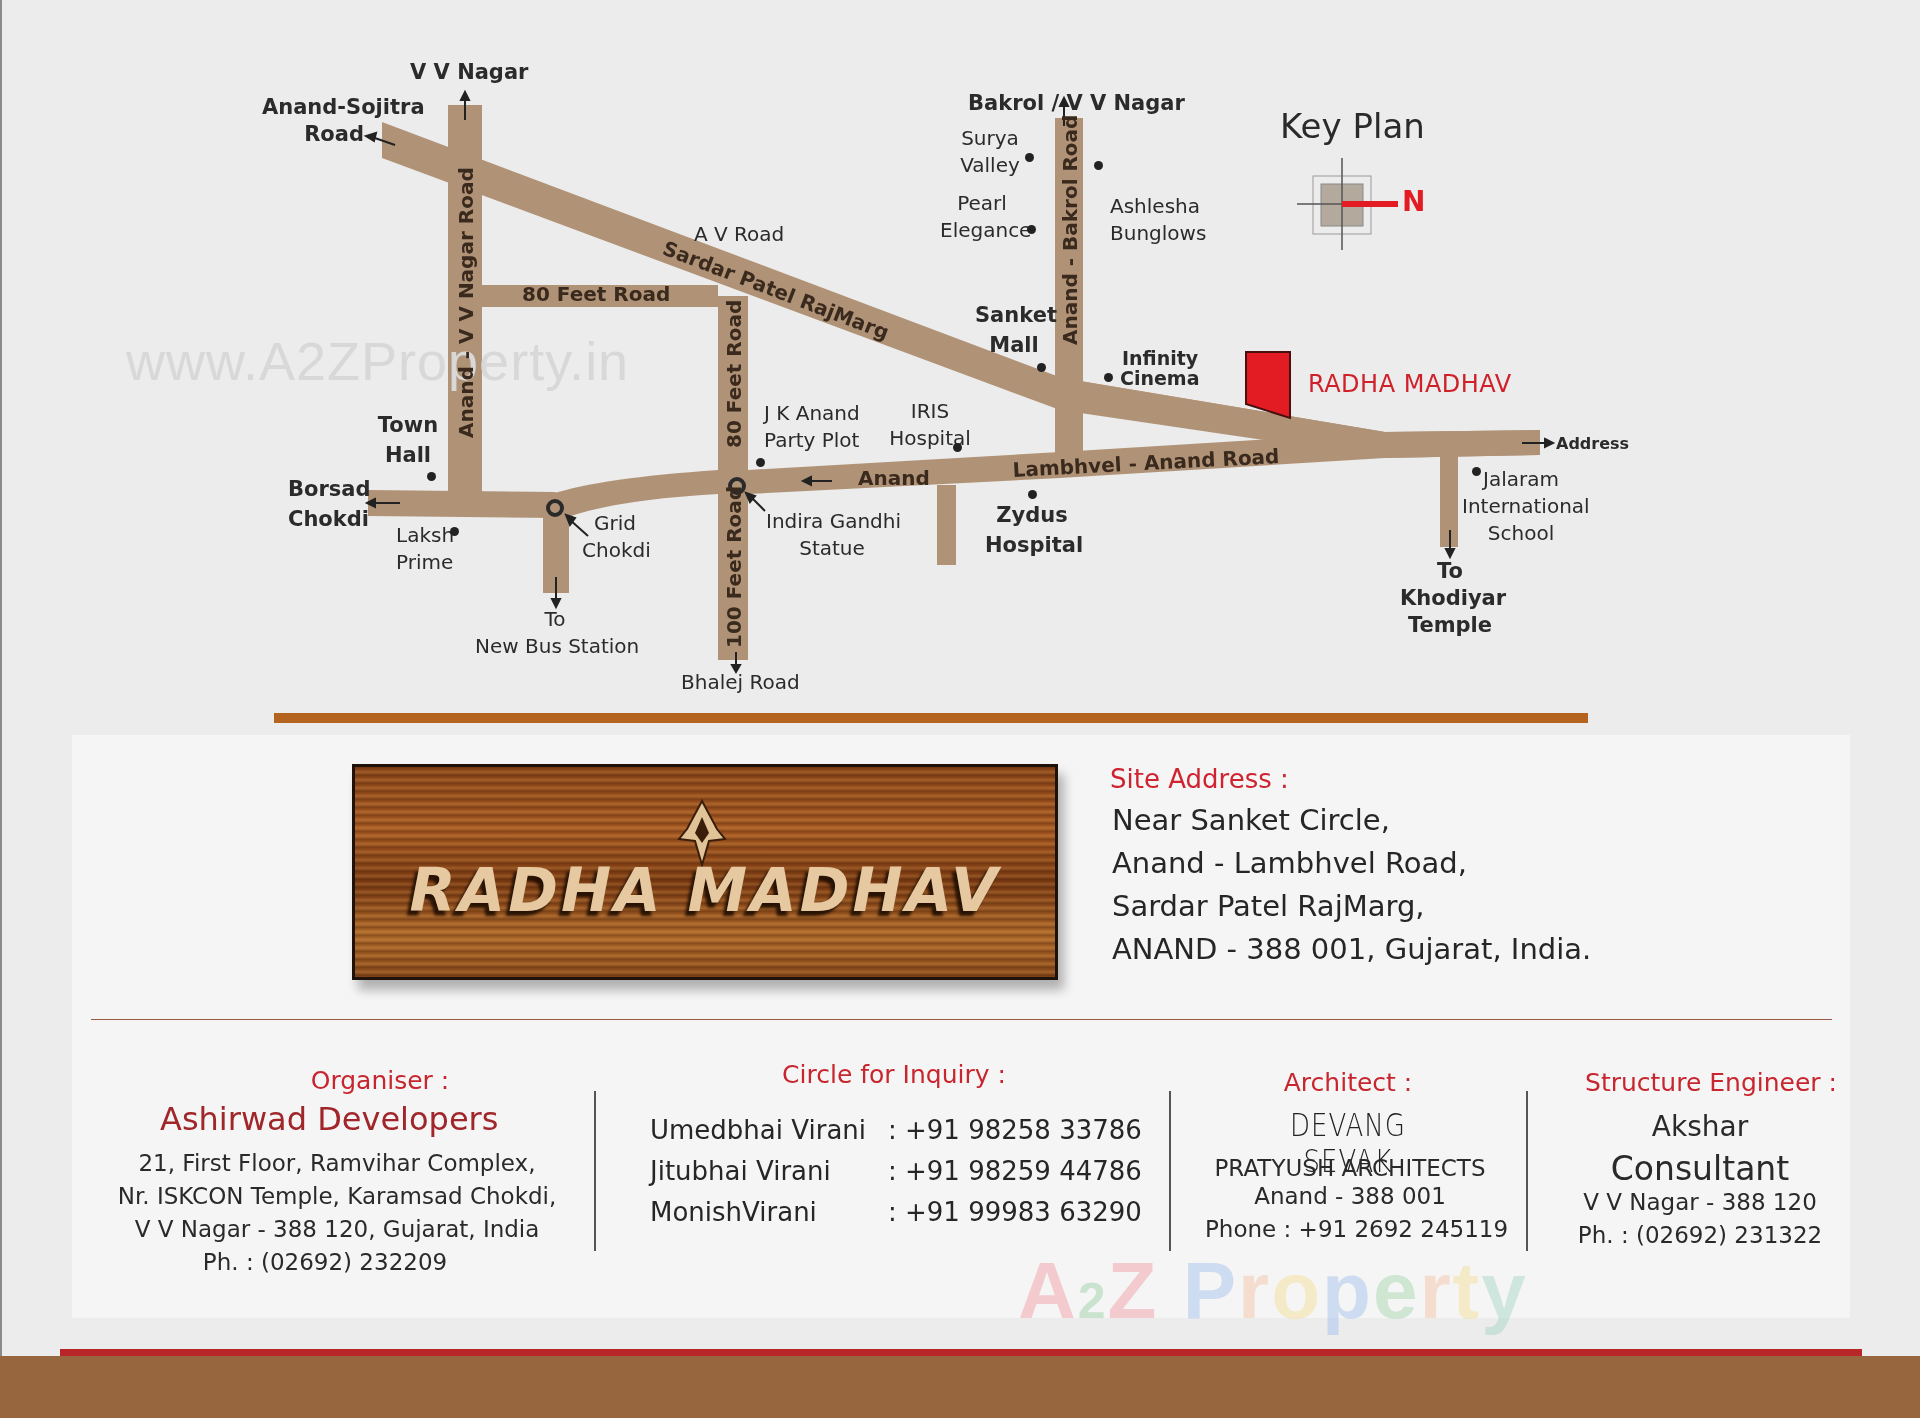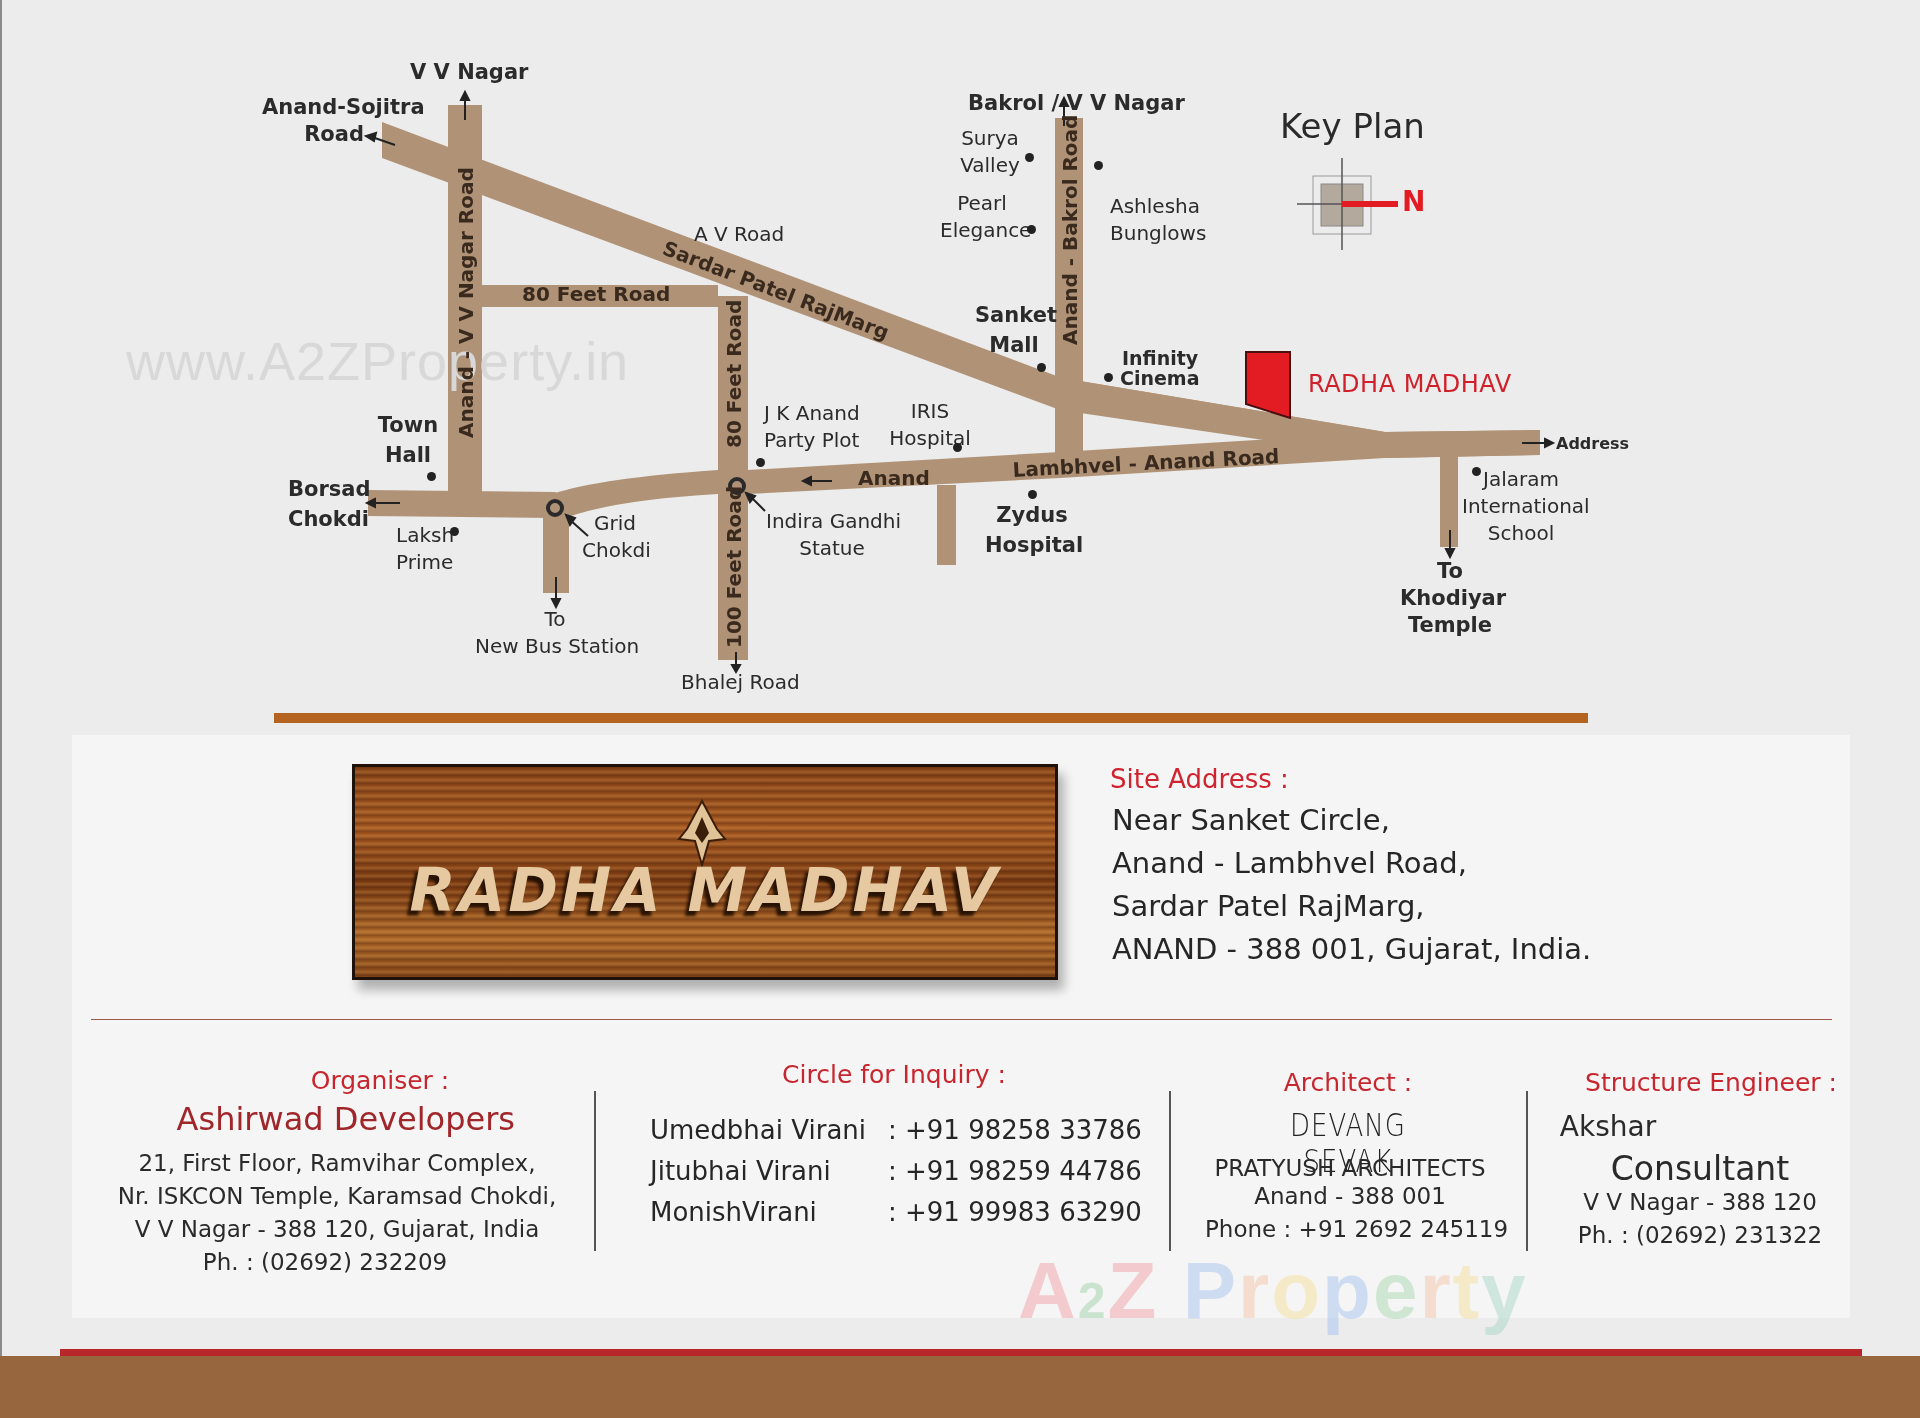--- a/index.html
+++ b/index.html
@@ -22,21 +22,21 @@
       linear-gradient(180deg, #8a4518 0%, #a85a22 30%, #7a3a12 55%, #b06a2a 80%, #8a4a1a 100%);
       border:3px solid #1e120a; box-shadow: 6px 10px 10px rgba(0,0,0,0.28); overflow:hidden; }
   .wood-title { position:absolute; left:0; right:0; top:88px; text-align:center; font-family:"DejaVu Sans", sans-serif; font-weight:bold; font-style:italic; font-size:60px; color:#e6c9a0; letter-spacing:3px; text-shadow: -4px 5px 3px rgba(25,10,0,0.85); }
   .wood-emblem { position:absolute; left:322px; top:32px; width:50px; height:70px; }
   .site-addr-h { position:absolute; left:1110px; top:764px; font-size:26px; color:#cf2430; }
   .site-addr-line { position:absolute; left:1112px; font-size:29px; color:#262626; white-space:nowrap; }
   .sep-line { position:absolute; left:91px; top:1019px; width:1741px; height:1px; background:#9a5a4a; }
   .col-h { position:absolute; font-size:25px; color:#c8262f; text-align:center; white-space:nowrap; }
   .col-t { position:absolute; font-size:23px; color:#2a2a2a; text-align:center; white-space:nowrap; }
   .vdiv { position:absolute; width:2px; background:#555; }
-  .org-name { position:absolute; left:160px; top:1100px; width:355px; text-align:right; font-size:32px; color:#a0262a; }
+  .org-name { position:absolute; left:160px; top:1100px; width:355px; text-align:left; font-size:32px; color:#a0262a; }
   .contact-row { position:absolute; font-size:26px; color:#262626; white-space:nowrap; }
   .arch-sig { position:absolute; left:1274px; top:1113px; width:148px; text-align:center; font-family:"DejaVu Sans", sans-serif; font-size:26px; letter-spacing:1px; transform:scaleY(1.2); color:#222; font-weight:100; }
   .a2z-wm { position:absolute; left:1018px; top:1245px; font-family:"Liberation Sans", sans-serif; font-weight:bold; font-size:80px; letter-spacing:2px; white-space:nowrap; opacity:0.5; }
   .red-rule { position:absolute; left:60px; top:1349px; width:1802px; height:7px; background:#b8262a; }
   .brown-band { position:absolute; left:0; top:1356px; width:1920px; height:62px; background:#97653e; }
 </style>
 </head>
 <body>
 
 <div class="left-border"></div>
@@ -253,21 +253,21 @@
 
 <div class="col-h" style="left:1248px;top:1068px;width:200px;">Architect :</div>
 <div class="arch-sig">DEVANG SEVAK</div>
 <div class="col-t" style="left:1200px;top:1155px;width:300px;">PRATYUSH ARCHITECTS</div>
 <div class="col-t" style="left:1210px;top:1183px;width:280px;">Anand  - 388 001</div>
 <div class="col-t" style="left:1205px;top:1216px;width:300px;">Phone : +91 2692 245119</div>
 
 <div class="vdiv" style="left:1526px;top:1091px;height:160px;"></div>
 
 <div class="col-h" style="left:1578px;top:1068px;width:266px;">Structure Engineer :</div>
-<div class="col-t" style="left:1508px;top:1110px;width:200px;font-size:28px;">Akshar</div>
+<div class="col-t" style="left:1600px;top:1110px;width:200px;font-size:28px;">Akshar</div>
 <div class="col-t" style="left:1600px;top:1149px;width:200px;font-size:33px;">Consultant</div>
 <div class="col-t" style="left:1575px;top:1189px;width:250px;">V V Nagar - 388 120</div>
 <div class="col-t" style="left:1575px;top:1222px;width:250px;">Ph. : (02692) 231322</div>
 
 <div class="a2z-wm">
   <span style="color:#f2a0a8;">A</span><span style="color:#9fd2a8;font-size:50px;">2</span><span style="color:#f2a0a8;">Z</span>
   <span style="color:#a8c4f0;">P</span><span style="color:#f4c7aa;">r</span><span style="color:#f6e09a;">o</span><span style="color:#a8c4f0;">p</span><span style="color:#a8d8b0;">e</span><span style="color:#f4c7aa;">r</span><span style="color:#f6e09a;">t</span><span style="color:#a8d8c8;">y</span>
 </div>
 
 <div class="red-rule"></div>

